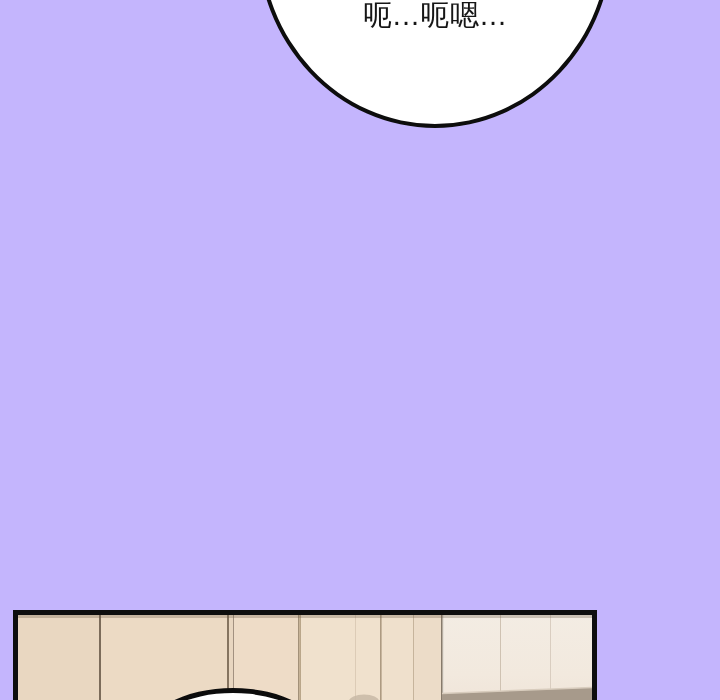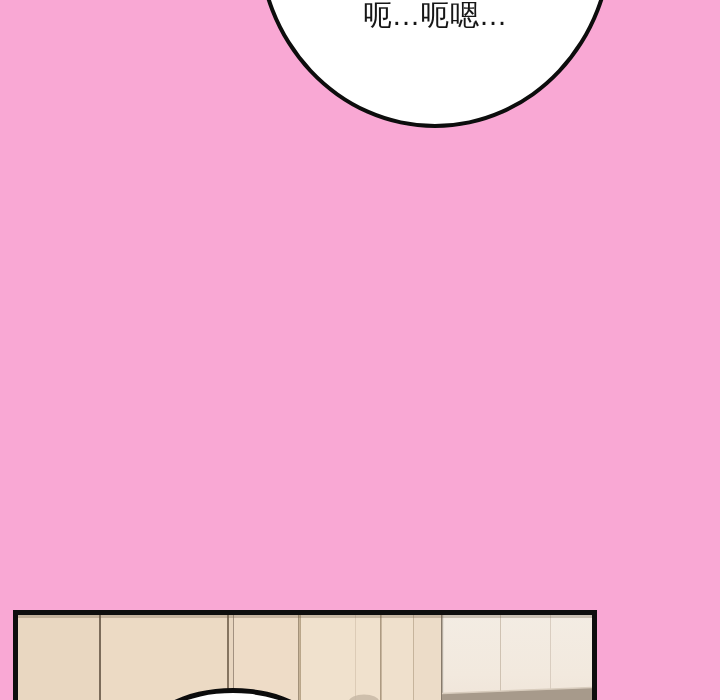--- a/index.html
+++ b/index.html
@@ -1,20 +1,20 @@
 <!DOCTYPE html>
 <html><head>
 <meta charset="utf-8">
 <style>
   html, body { margin: 0; padding: 0; background: #ffffff; }
   .page {
     position: relative;
     width: 720px;
     height: 700px;
-    background: #f9a8d4;
+    background: #c4b5fd;
     overflow: hidden;
     font-family: "Liberation Sans", "DejaVu Sans", sans-serif;
   }
 
   
   .bubble-top {
     position: absolute;
     left: 257px;
     top: -252px;
     width: 356px;

